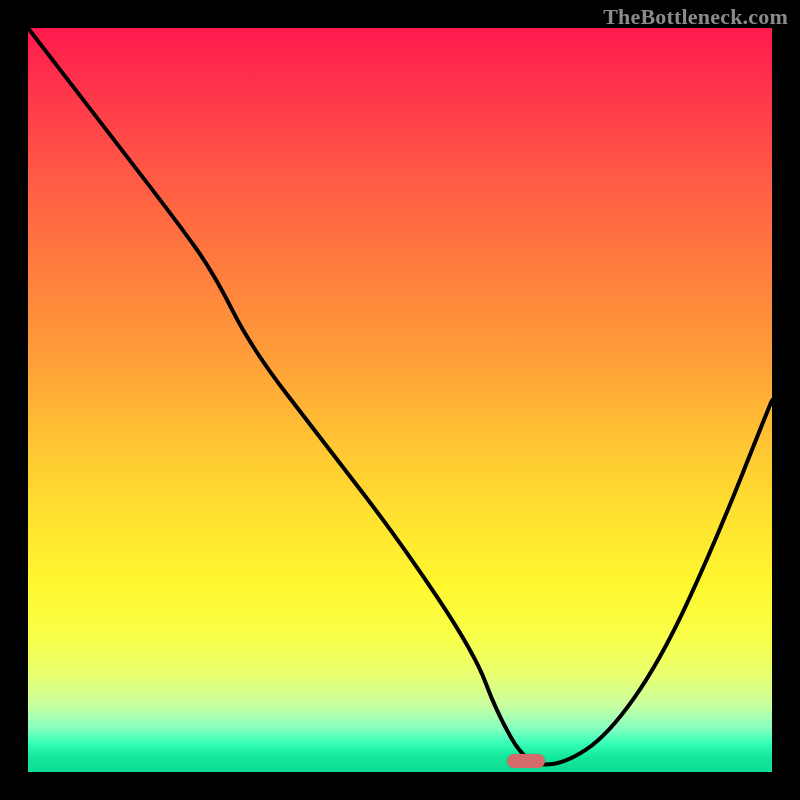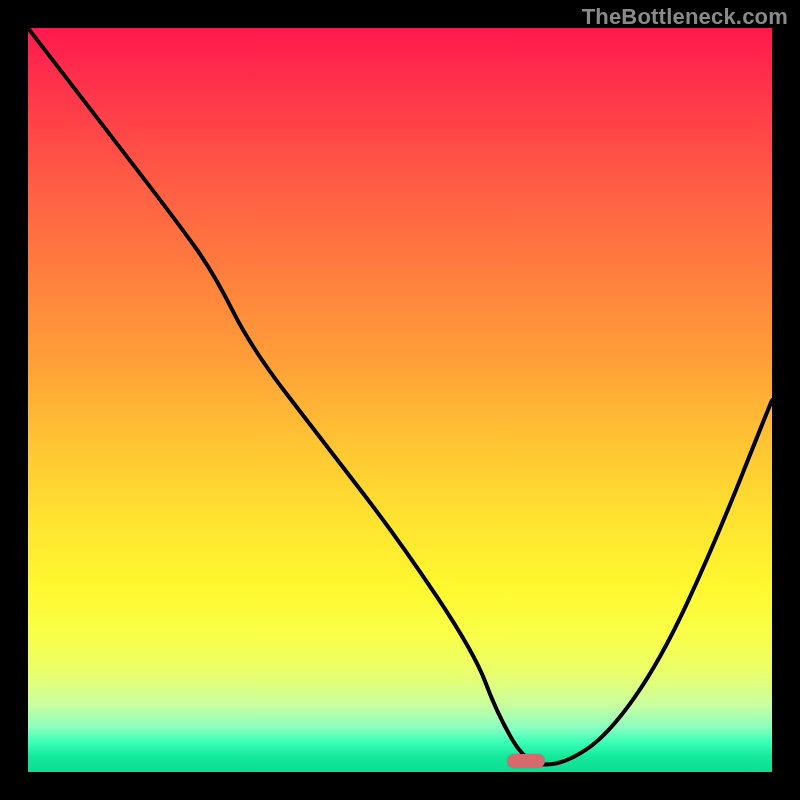--- a/index.html
+++ b/index.html
@@ -40,21 +40,21 @@
       #8affc0 94%,
       #3affb8 96%,
       #12e89a 98%,
       #0fdc94 100%
     );
   }
   .watermark {
     position: absolute;
     top: 4px;
     right: 12px;
-    font-family: Liberation Sans, sans-serif;
+    font-family: Liberation Serif, serif;
     font-size: 22px;
     font-weight: 600;
     color: #8a8a8a;
     letter-spacing: 0.2px;
   }
   svg.curve {
     position: absolute;
     left: 0;
     top: 0;
   }

